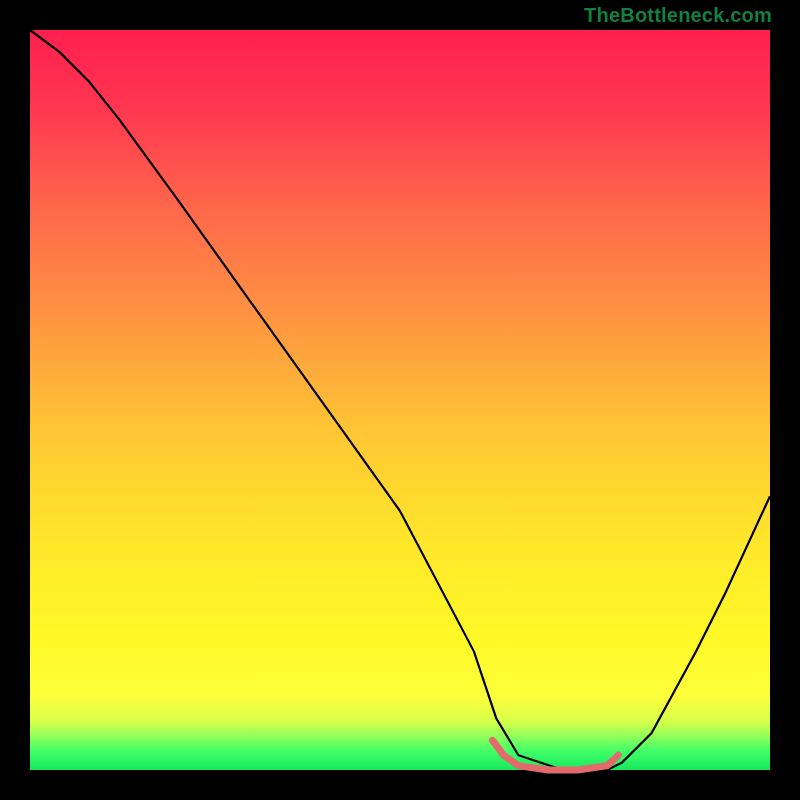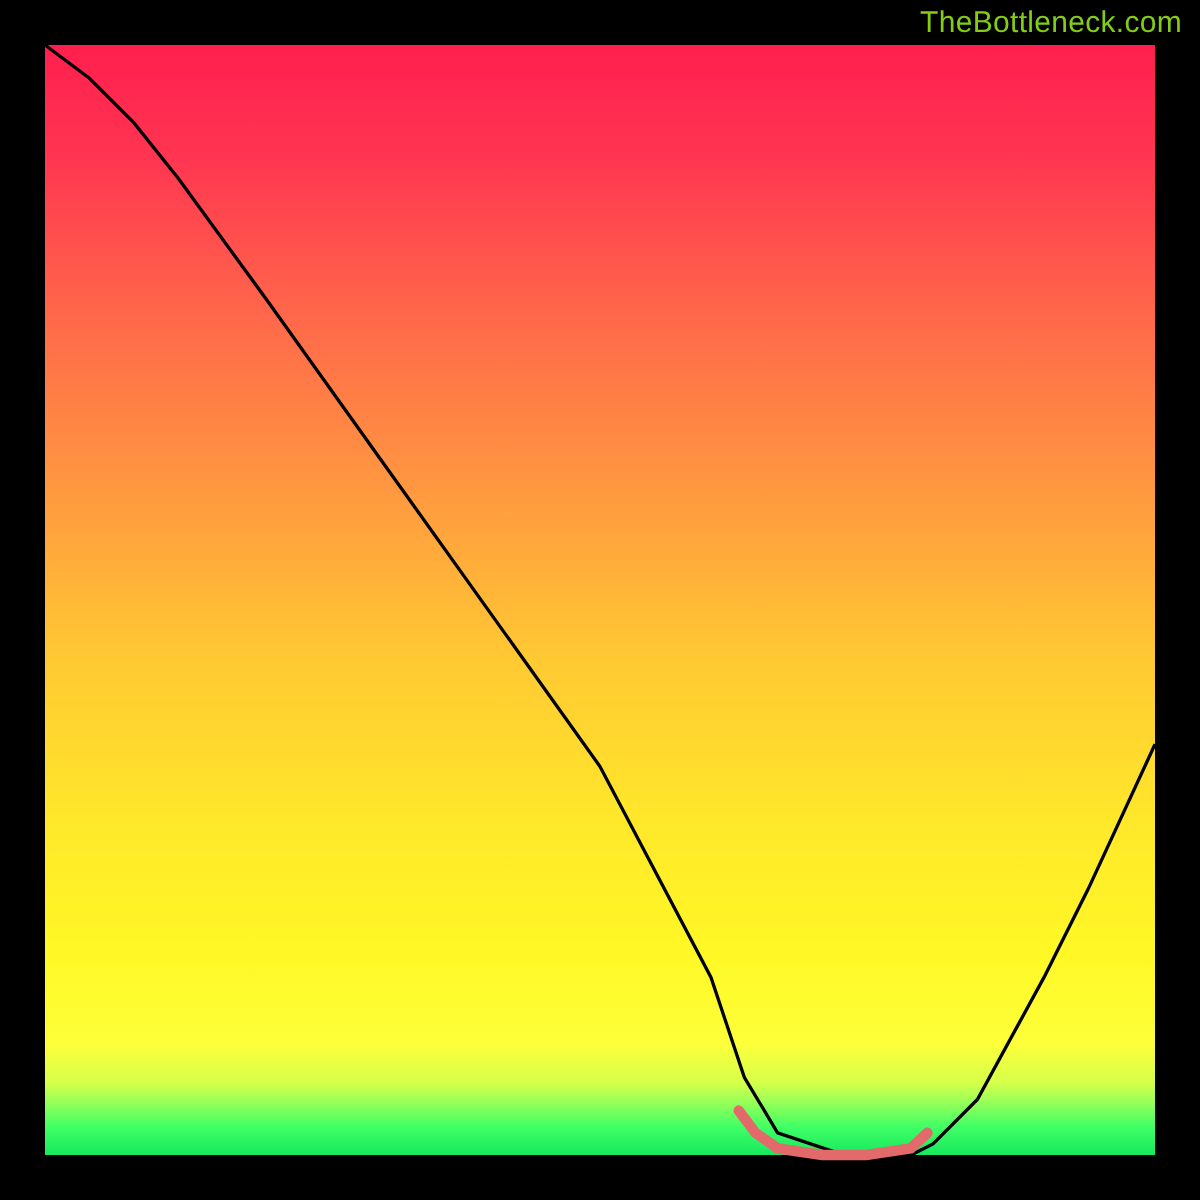--- a/index.html
+++ b/index.html
@@ -13,24 +13,24 @@
   }
   .stage {
     position: relative;
     width: 800px;
     height: 800px;
     background: #000;
   }
   .watermark {
     position: absolute;
     top: 4px;
-    right: 12px;
-    color: #84cc16;
+    right: 28px;
+    color: #15803d;
     font-size: 20px;
-    font-weight: 400;
+    font-weight: 700;
     letter-spacing: 0.2px;
     z-index: 50;
   }
   svg {
     position: absolute;
     left: 0;
     top: 0;
     z-index: 10;
   }
 </style>

